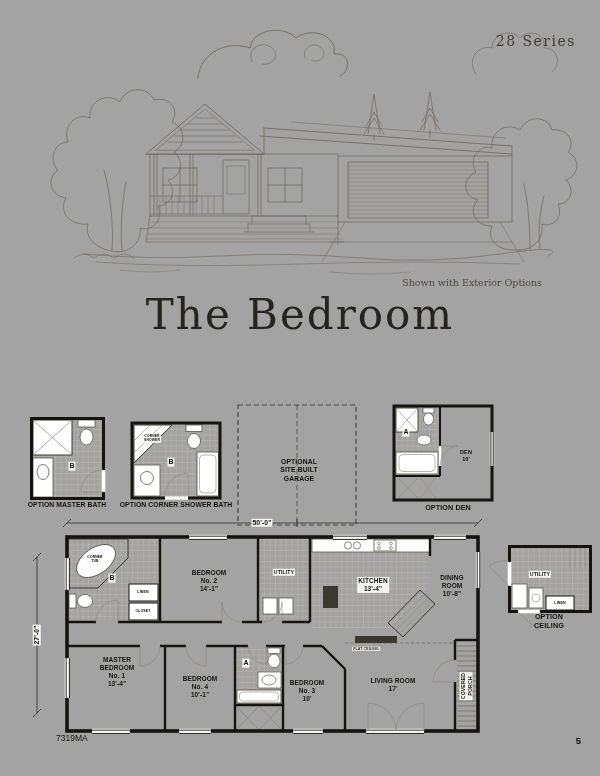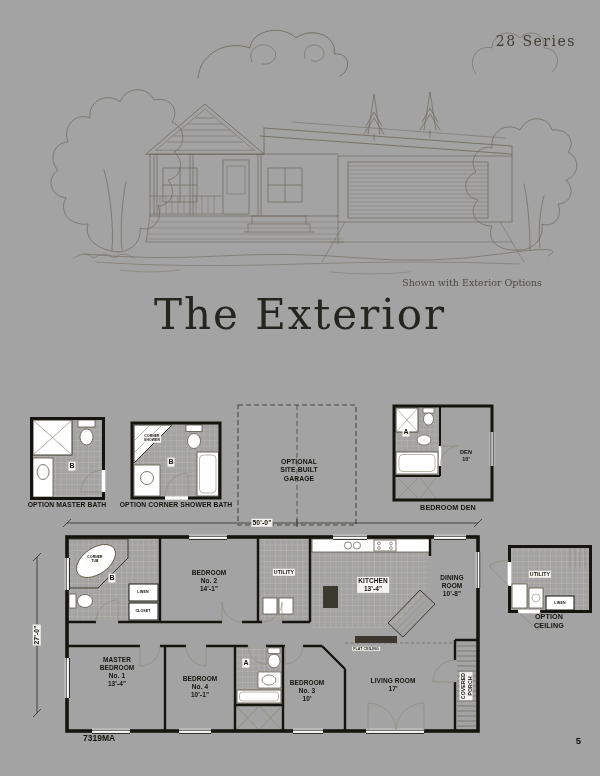--- a/index.html
+++ b/index.html
@@ -15,21 +15,21 @@
          color:#26241e;letter-spacing:2px;}
   .subtitle{position:absolute;left:0;right:0;top:348px;text-align:center;
             font-family:"DejaVu Serif",serif;font-size:17.5px;color:#2b2923;letter-spacing:.5px;}
   .lbl{position:absolute;transform:translate(-50%,-50%);text-align:center;
        white-space:pre-line;color:#14130e;font-weight:bold;font-size:6.5px;
        line-height:1.25;letter-spacing:.1px;}
   .rot{transform:translate(-50%,-50%) rotate(-90deg);}
   .bg{background:rgba(252,251,247,.92);padding:0 1px;}
   .t34{font-size:3.4px}.t36{font-size:3.6px}.t5{font-size:5.2px}.t55{font-size:5.5px}
   .t68{font-size:6.8px}.t7{font-size:7px}.t72{font-size:7.2px}
-  .model{position:absolute;left:83px;top:733px;font-size:8.5px;font-weight:bold;color:#14130e;text-align:right;}
+  .model{position:absolute;left:56px;top:733px;font-size:8.5px;font-weight:normal;color:#14130e;text-align:right;}
   .pagenum{position:absolute;right:19px;top:735px;font-size:9.5px;font-weight:bold;color:#14130e;}
 </style>
 </head>
 <body>
 
 <div class="page">
 
   <svg class="art" viewBox="0 0 600 776">
     <defs>
       <pattern id="tile" width="5.5" height="5.5" patternUnits="userSpaceOnUse">
@@ -234,35 +234,35 @@
       <circle cx="536" cy="598" r="4" stroke="#8d8575" stroke-width="0.6"></circle>
       <path d="M570,548 V568 M575,548 V568 M580,548 V568 M585,548 V568" stroke="#8d8575" stroke-width="0.5"></path>
       <rect x="546" y="596" width="28" height="14" fill="#fff" stroke="#15140f" stroke-width="1"></rect>
       <path d="M518,611.5 H540" stroke="#fff" stroke-width="3.6"></path>
       <path d="M518,612 L538,630 M538,630 A27,27 0 0 0 540,612" stroke="#8d8575" stroke-width="0.6"></path>
     </g>
   </svg>
 
   <div class="series">28 Series</div>
   <div class="caption">Shown with Exterior Options</div>
-  <h1 class="title">The Exterior</h1>
+  <h1 class="title">The Bedroom</h1>
 
   <span class="lbl t7 bg" style="left:72px;top:466px">B</span>
   <span class="lbl t68" style="left:67px;top:505px">OPTION MASTER BATH</span>
   <span class="lbl t34 bg" style="left:152px;top:438px">CORNER
 SHOWER</span>
   <span class="lbl t7 bg" style="left:171px;top:462px">B</span>
   <span class="lbl t68" style="left:176px;top:505px">OPTION CORNER SHOWER BATH</span>
   <span class="lbl t68" style="left:299px;top:471px">OPTIONAL
 SITE BUILT
 GARAGE</span>
   <span class="lbl t7 bg" style="left:406px;top:432px">A</span>
   <span class="lbl t55" style="left:466px;top:456px">DEN
 10'</span>
-  <span class="lbl t72" style="left:448px;top:507px">BEDROOM DEN</span>
+  <span class="lbl t72" style="left:448px;top:507px">OPTION DEN</span>
   <span class="lbl t68 bg" style="left:262px;top:523px">50'-0"</span>
   <span class="lbl t68 bg rot" style="left:37px;top:635px">27'-0"</span>
 
   <span class="lbl t7 bg" style="left:112px;top:578px">B</span>
   <span class="lbl t34 bg" style="left:95px;top:559px">CORNER
 TUB</span>
   <span class="lbl t36" style="left:143px;top:592px">LINEN</span>
   <span class="lbl t36" style="left:143px;top:611px">CLOSET</span>
   <span class="lbl" style="left:209px;top:581px">BEDROOM
 No. 2

